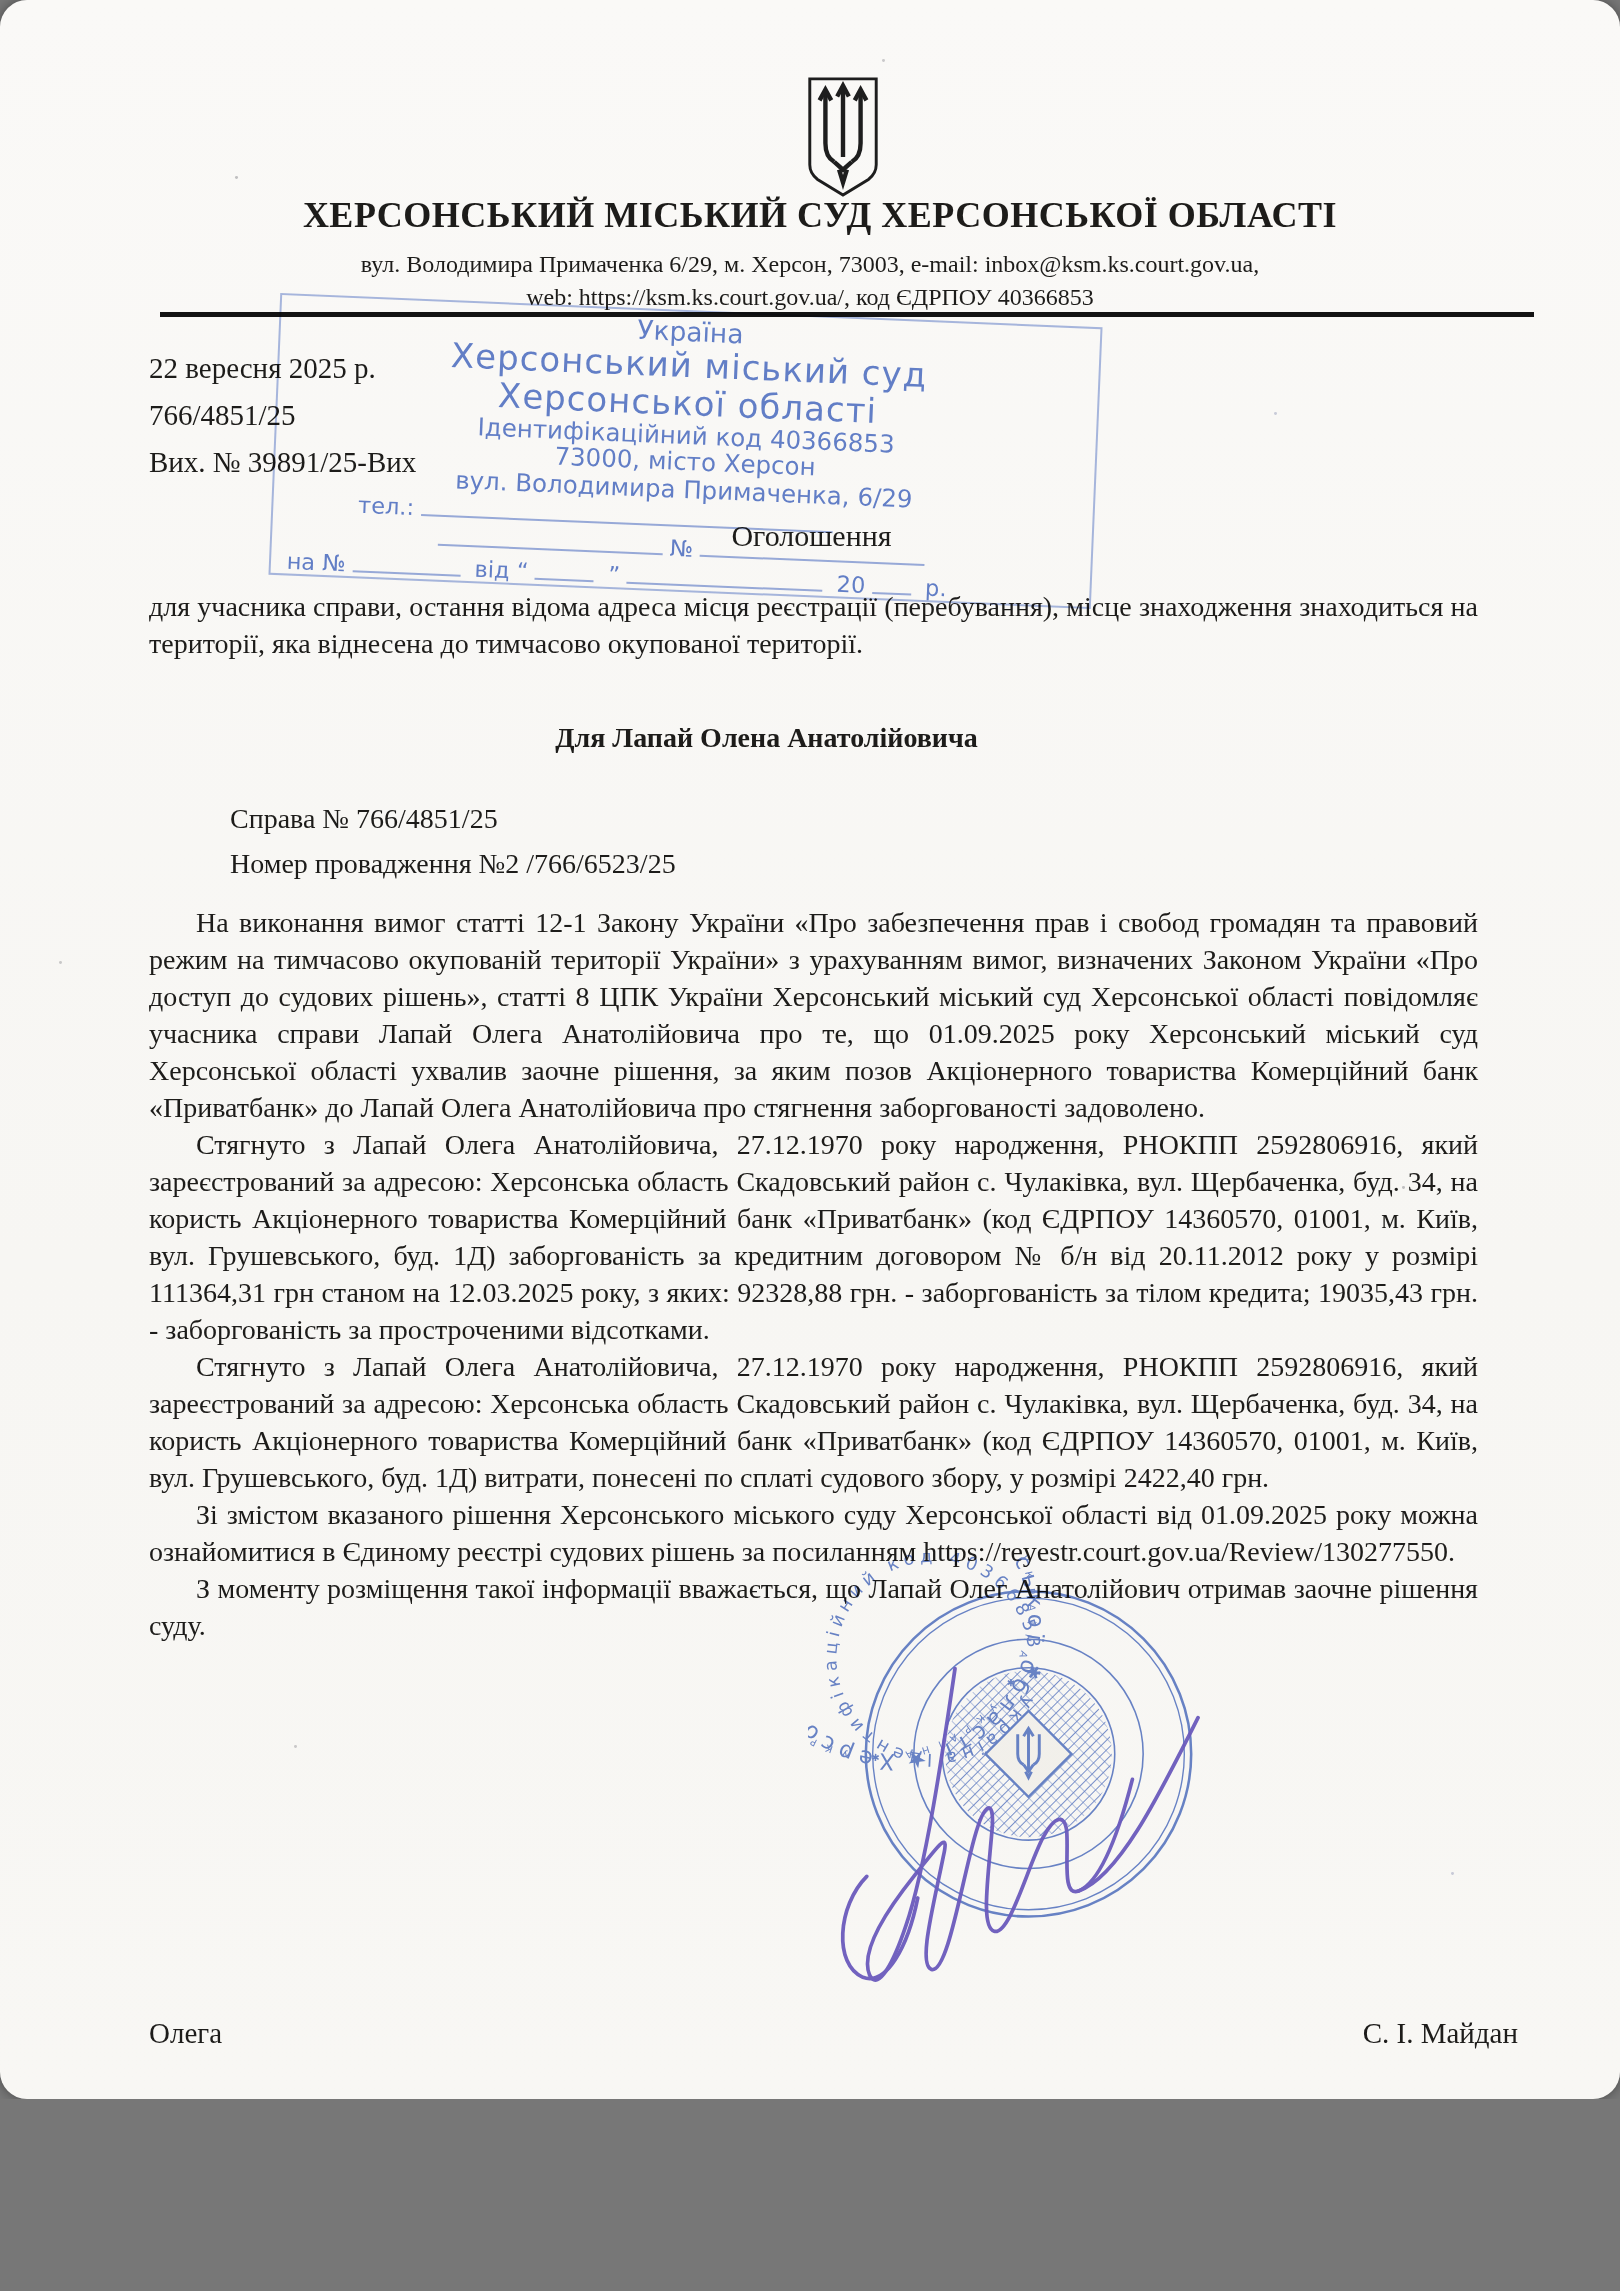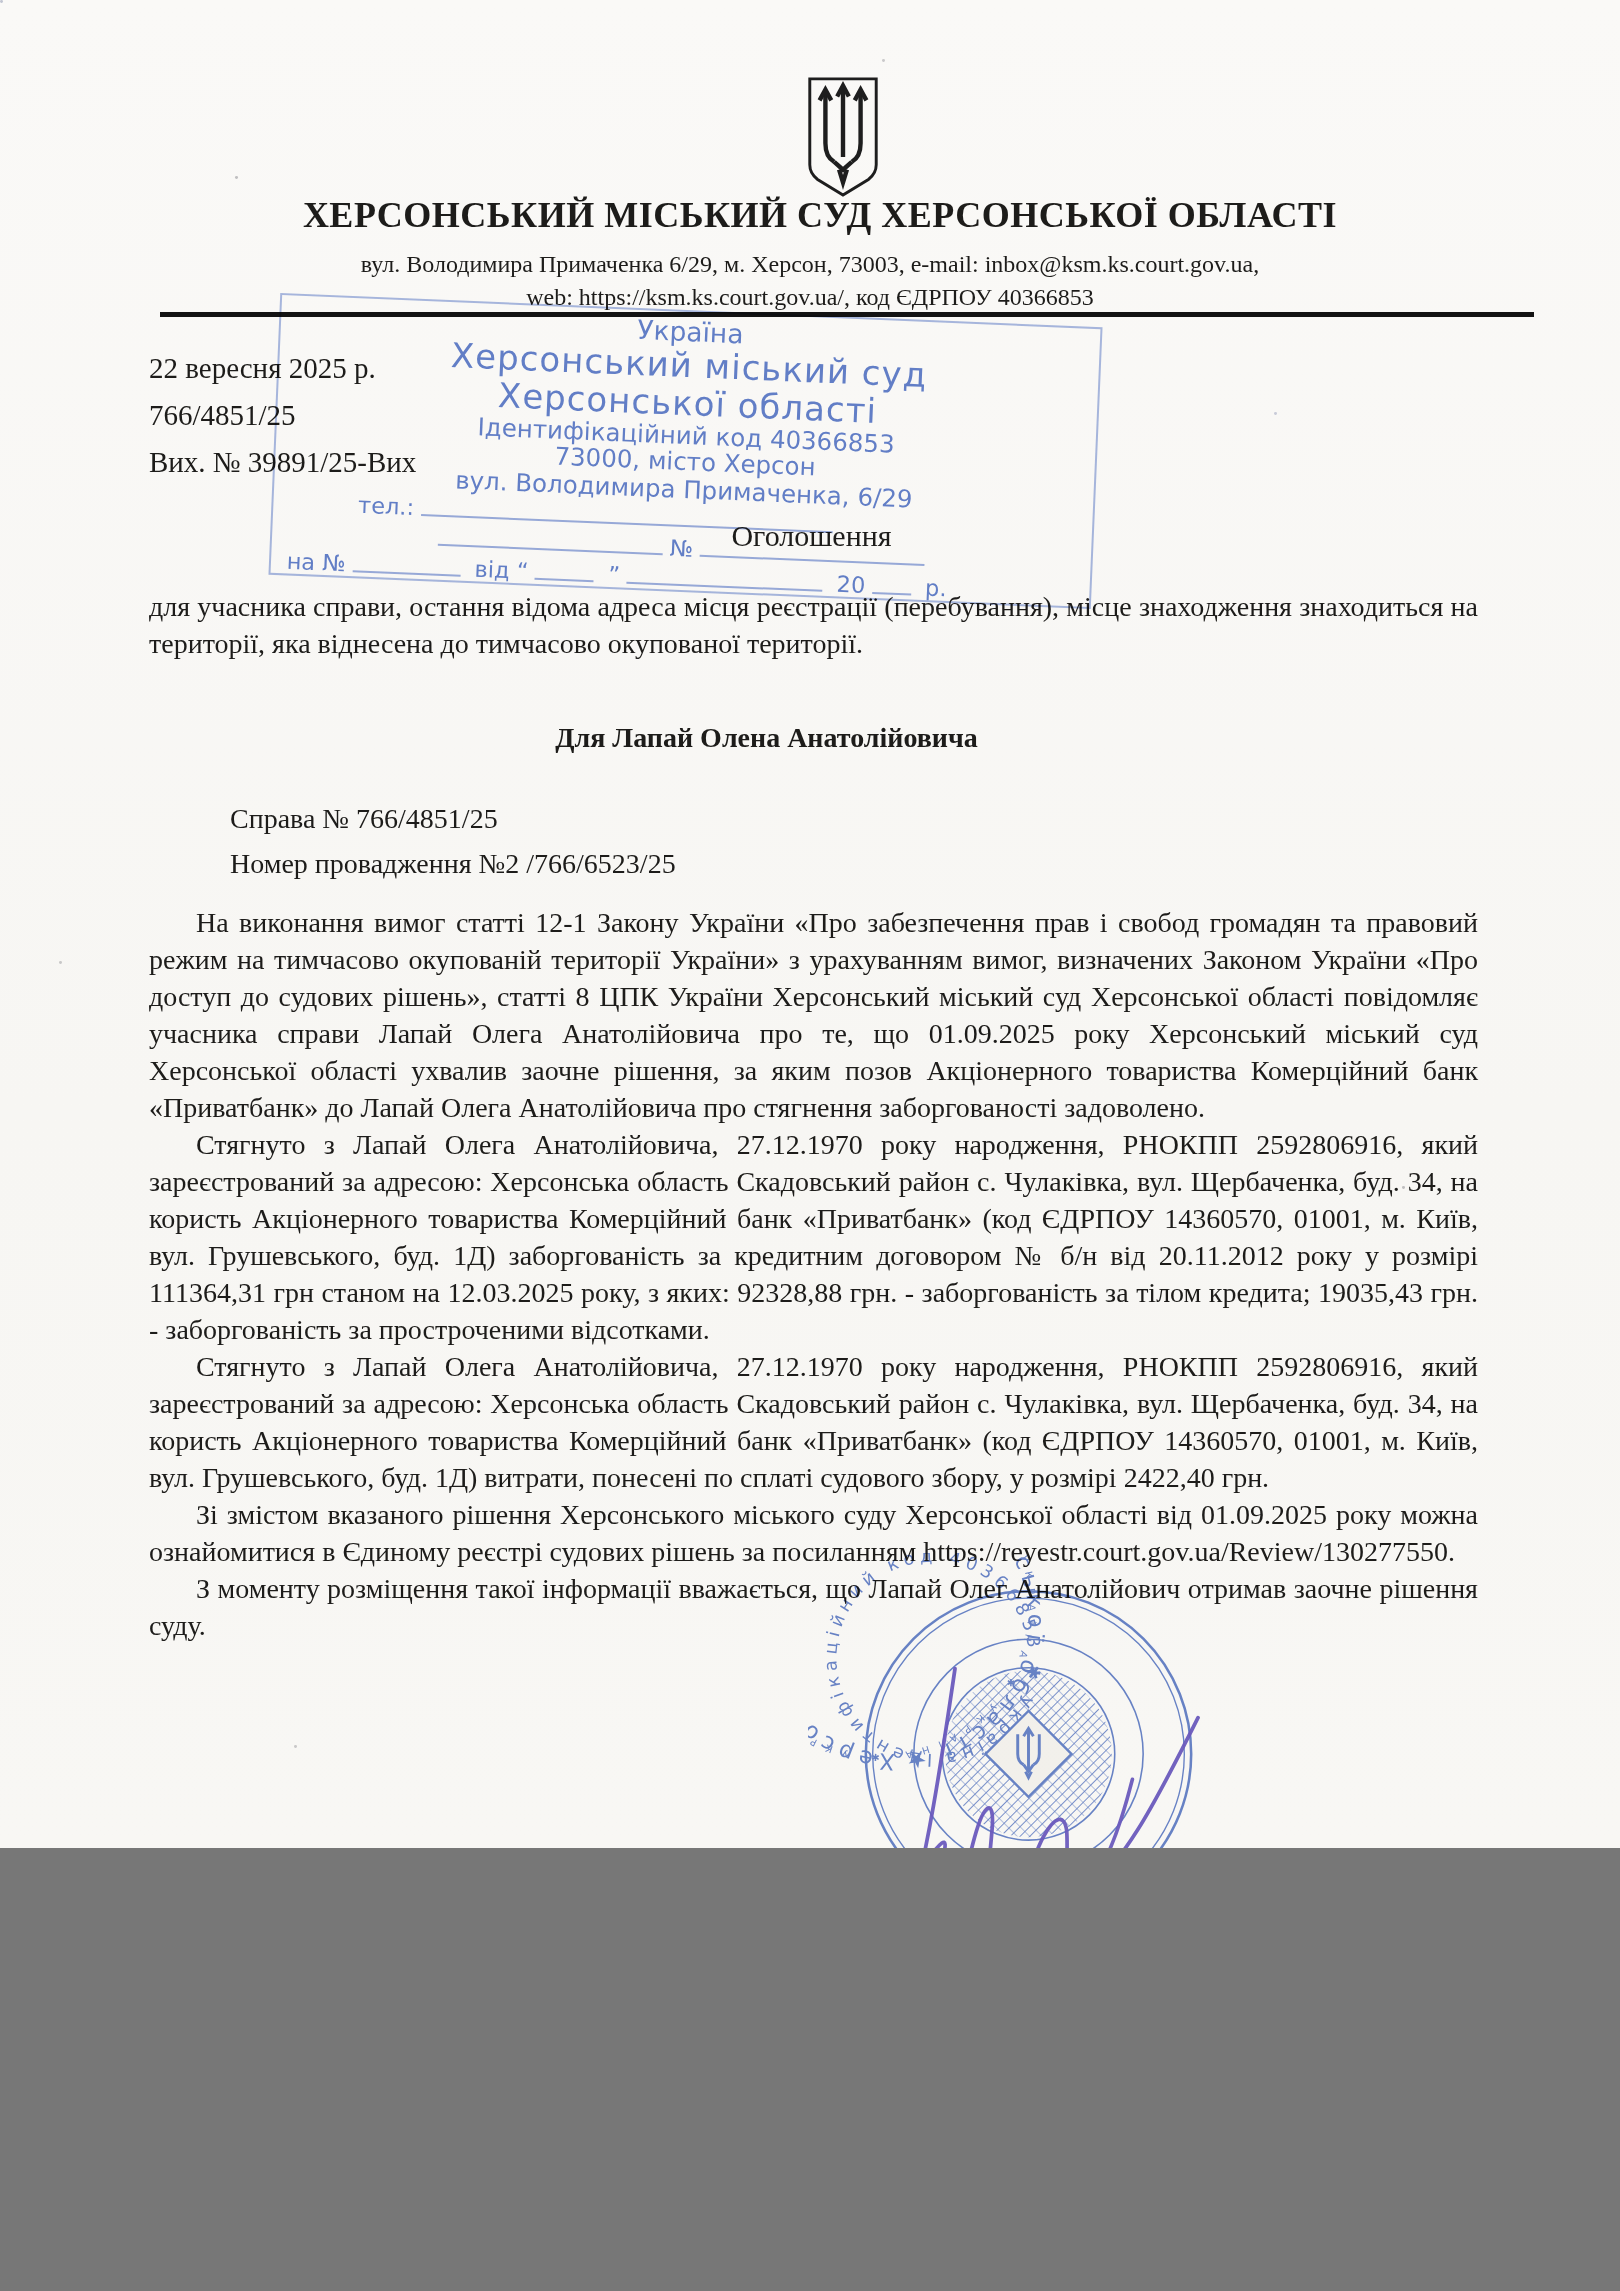--- a/index.html
+++ b/index.html
@@ -1,20 +1,20 @@
 <!DOCTYPE html>
 <html><head>
 <meta charset="utf-8">
 <style>
   html,body { margin:0; padding:0; background:#777; }
   .page {
-    position:relative; width:1620px; height:1848px;
+    position:relative; width:1620px; height:2099px;
     background:linear-gradient(180deg,#faf9f7 0%,#f7f6f3 60%,#f8f7f4 100%);
     font-family:"Liberation Serif", serif; color:#1d1c1a; overflow:hidden;
-    margin:0 auto; box-shadow:0 0 11.8px rgba(0,0,0,.4);
+    margin:0 auto; box-shadow:0 0 11.8px rgba(0,0,0,.4);border-radius:27px;
   }
   
   .emblem { position:absolute; left:796px; top:73px; width:94px; height:127px; }
   .court-name { position:absolute; left:59px; right:39px; top:194px; text-align:center;
     font-weight:bold; font-size:36px; letter-spacing:0.5px; white-space:nowrap; }
   .addr1 { position:absolute; left:0; right:0; top:251px; text-align:center; font-size:24px; }
   .addr2 { position:absolute; left:0; right:0; top:284px; text-align:center; font-size:24px; }
   .rule { position:absolute; left:160px; right:86px; top:312px; height:4.9px; background:#131313; }
 
   
@@ -187,19 +187,19 @@
       </g>
     </g>
 
     <g fill="none" stroke="#6e5dc6" stroke-width="3.8" stroke-linecap="round" opacity="0.95">
       <path d="M150,118 C138,200 120,322 100,380 C88,416 72,448 63,431 C52,406 84,360 108,330 C132,300 145,280 138,310 C128,360 112,420 126,425 C142,429 156,340 170,290 C180,254 190,250 188,280 C184,330 176,382 190,386 C206,390 224,320 240,290 C252,268 262,266 264,284 C266,310 259,351 276,345 C300,335 318,282 331,231"></path>
       <path d="M276,345 C316,331 356,252 398,168"></path>
       <path d="M60,330 C30,360 26,420 56,433 C80,442 102,402 112,352"></path>
     </g>
   </svg>
 
-  <div class="role">Закону</div>
+  <div class="role">Олега</div>
   <div class="judge">С. І. Майдан</div>
 
   <div class="barcode"></div>
   <div class="barcode-caption">*2125*83037971*1*1*</div>
 </div>
 
 
 </body></html>

